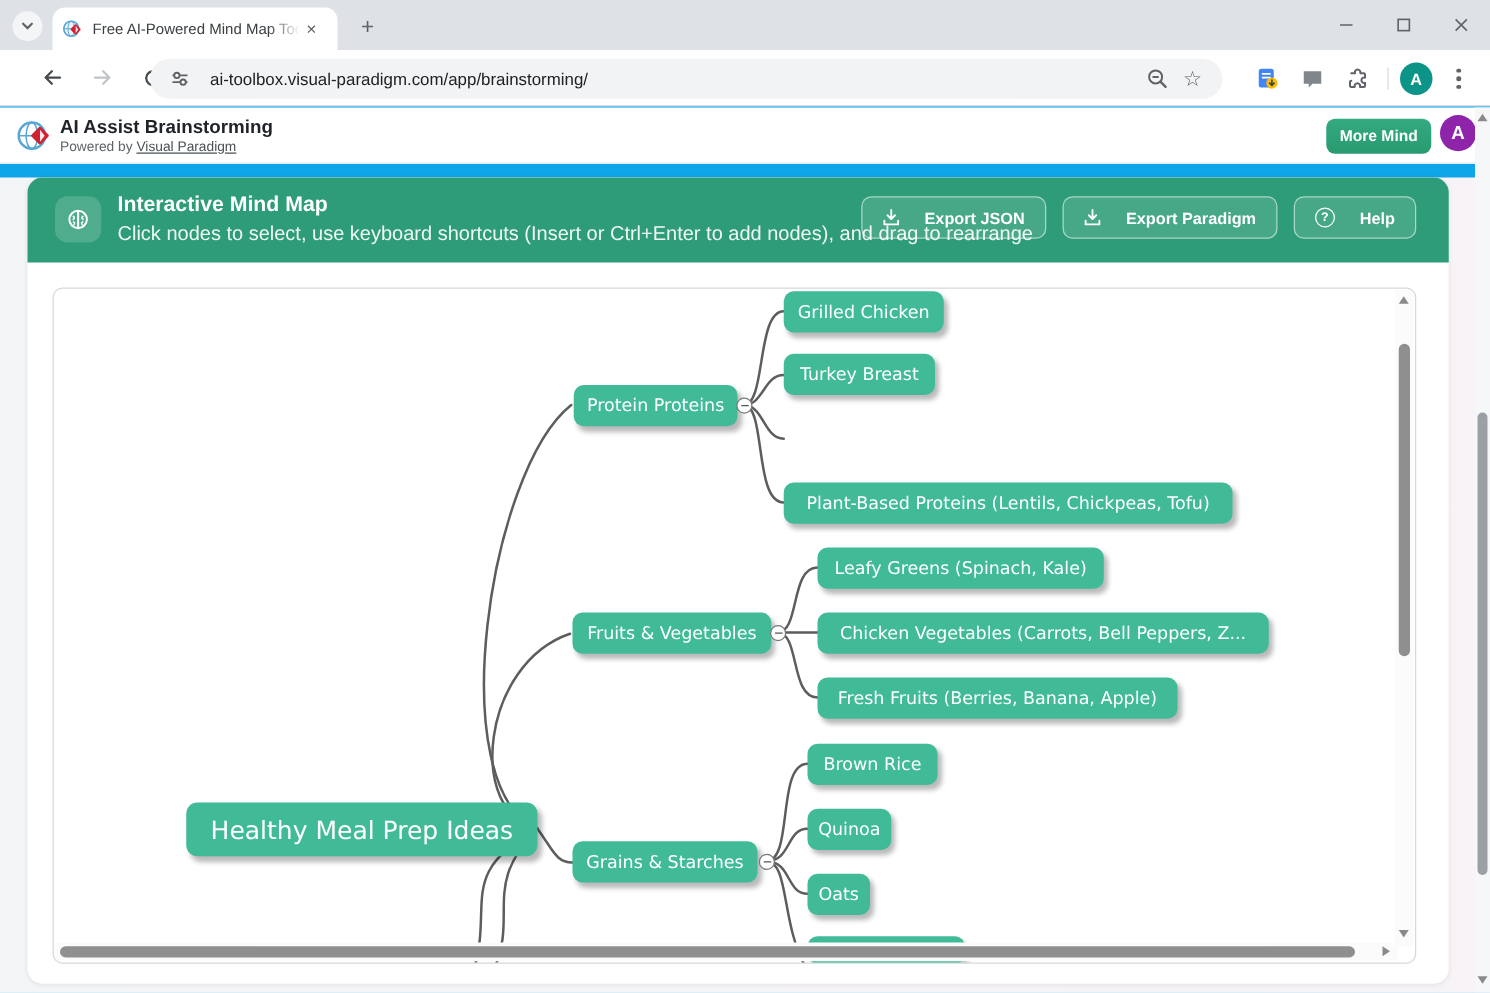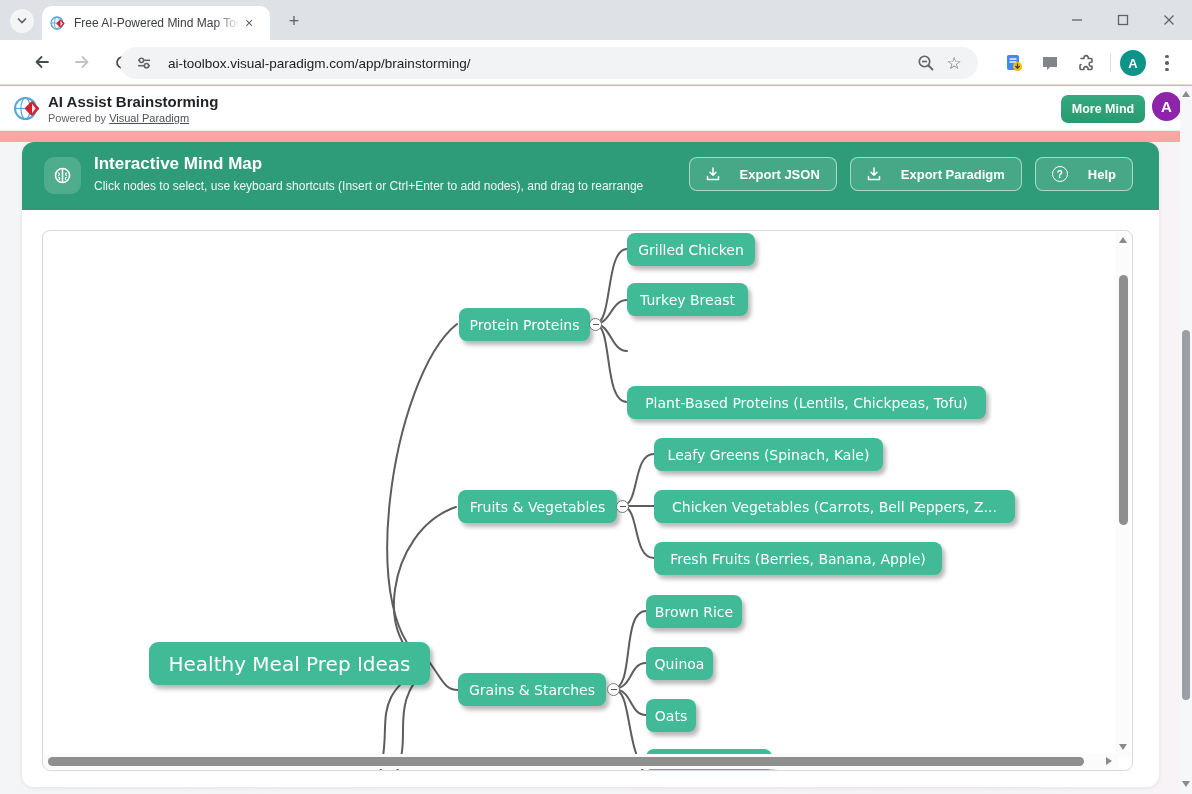--- a/index.html
+++ b/index.html
@@ -1,18 +1,18 @@
 <!DOCTYPE html>
 <html><head>
 <meta charset="utf-8">
 <style>
   * { margin:0; padding:0; box-sizing:border-box; }
   html,body { width:1192px; height:794px; overflow:hidden; }
   body { font-family:"Liberation Sans", sans-serif; }
-  #stage { position:relative; width:1192px; height:794px; background:#fca5a5; }
+  #stage { position:relative; width:1192px; height:794px; background:#0ea5e9; }
 
   
   .tabstrip { position:absolute; left:0; top:0; width:1192px; height:40px; background:#dee1e6; }
   .tab-search { position:absolute; left:10px; top:9px; width:24px; height:24px; border-radius:50%;
     background:#f3f5f7; display:flex; align-items:center; justify-content:center; }
   .tab { position:absolute; left:42px; top:6px; width:228px; height:34px; background:#fff;
     border-radius:10px 10px 0 0; display:flex; align-items:center; padding:0 8px; }
   .tab-favicon { width:16px; height:16px; margin-right:8px; flex:0 0 auto; }
   .tab-title { font-size:12px; color:#3c4043; white-space:nowrap; overflow:hidden; width:166px;
     -webkit-mask-image:linear-gradient(90deg,#000 85%,transparent); mask-image:linear-gradient(90deg,#000 85%,transparent); }
@@ -56,21 +56,21 @@
   
   .page { position:absolute; left:0; top:142px; width:1192px; height:663px;
     background:linear-gradient(90deg,#f4f5f7 0%,#f7f3f7 100%); }
   .card { position:absolute; left:22px; top:0; width:1137px; height:645px; background:#fff;
     border-radius:12px; box-shadow:0 1px 4px rgba(0,0,0,0.08); }
   .green-bar { position:absolute; left:0; top:0; width:1137px; height:68px; background:#2e9c78;
     border-radius:12px 12px 0 0; }
   .gb-icon { position:absolute; left:22px; top:15px; width:37px; height:37px; border-radius:10px;
     background:rgba(255,255,255,0.16); display:flex; align-items:center; justify-content:center; }
   .gb-title { position:absolute; left:72px; top:12px; font-size:17px; font-weight:bold; color:#fff; }
-  .gb-sub { position:absolute; left:72px; top:37px; font-size:12px; color:rgba(255,255,255,0.92); }
+  .gb-sub { position:absolute; left:72px; top:37px; font-size:16px; color:rgba(255,255,255,0.92); }
   .gb-buttons { position:absolute; right:26px; top:15px; display:flex; gap:13px; }
   .gb-btn { height:34px; border-radius:8px; background:rgba(255,255,255,0.12);
     border:1px solid rgba(255,255,255,0.55); color:#fff; font-size:13px; font-weight:bold;
     display:flex; align-items:center; gap:20px; padding:0 16px; cursor:pointer;
     font-family:"Liberation Sans",sans-serif; }
 
   
   .canvas { position:absolute; left:20px; top:88px; width:1091px; height:541px; background:#fff;
     border:1px solid #d5d8dc; border-radius:8px; overflow:hidden; }
   .connectors { position:absolute; left:0; top:0; pointer-events:none; }
@@ -311,21 +311,21 @@
             <i></i>
           </div>
         <div class="node child" style="left:611px;top:207px;width:229px">Leafy Greens (Spinach, Kale)</div>
         <div class="node child" style="left:611px;top:259px;width:361px">Chicken Vegetables (Carrots, Bell Peppers, Z...</div>
         <div class="node child" style="left:611px;top:311px;width:288px">Fresh Fruits (Berries, Banana, Apple)</div>
 
         <div class="node branch" style="left:415px;top:442px;width:148px">Grains &amp; Starches</div>
         <div class="toggle" style="left:564px;top:452px">
             <i></i>
           </div>
-        <div class="node child" style="left:603px;top:364px;width:96px">Brown Rice</div>
+        <div class="node child" style="left:603px;top:364px;width:104px">Brown Rice</div>
         <div class="node child" style="left:603px;top:416px;width:67px">Quinoa</div>
         <div class="node child" style="left:603px;top:468px;width:50px">Oats</div>
         <div class="node child" style="left:603px;top:518px;width:126px;height:22px"></div>
 
         <div class="v-sb">
           <span class="arr up" style="left:3px;top:5px"></span>
           <div class="thumb"></div>
           <span class="arr down" style="left:3px;top:512px"></span>
         </div>
         <div class="h-sb">

